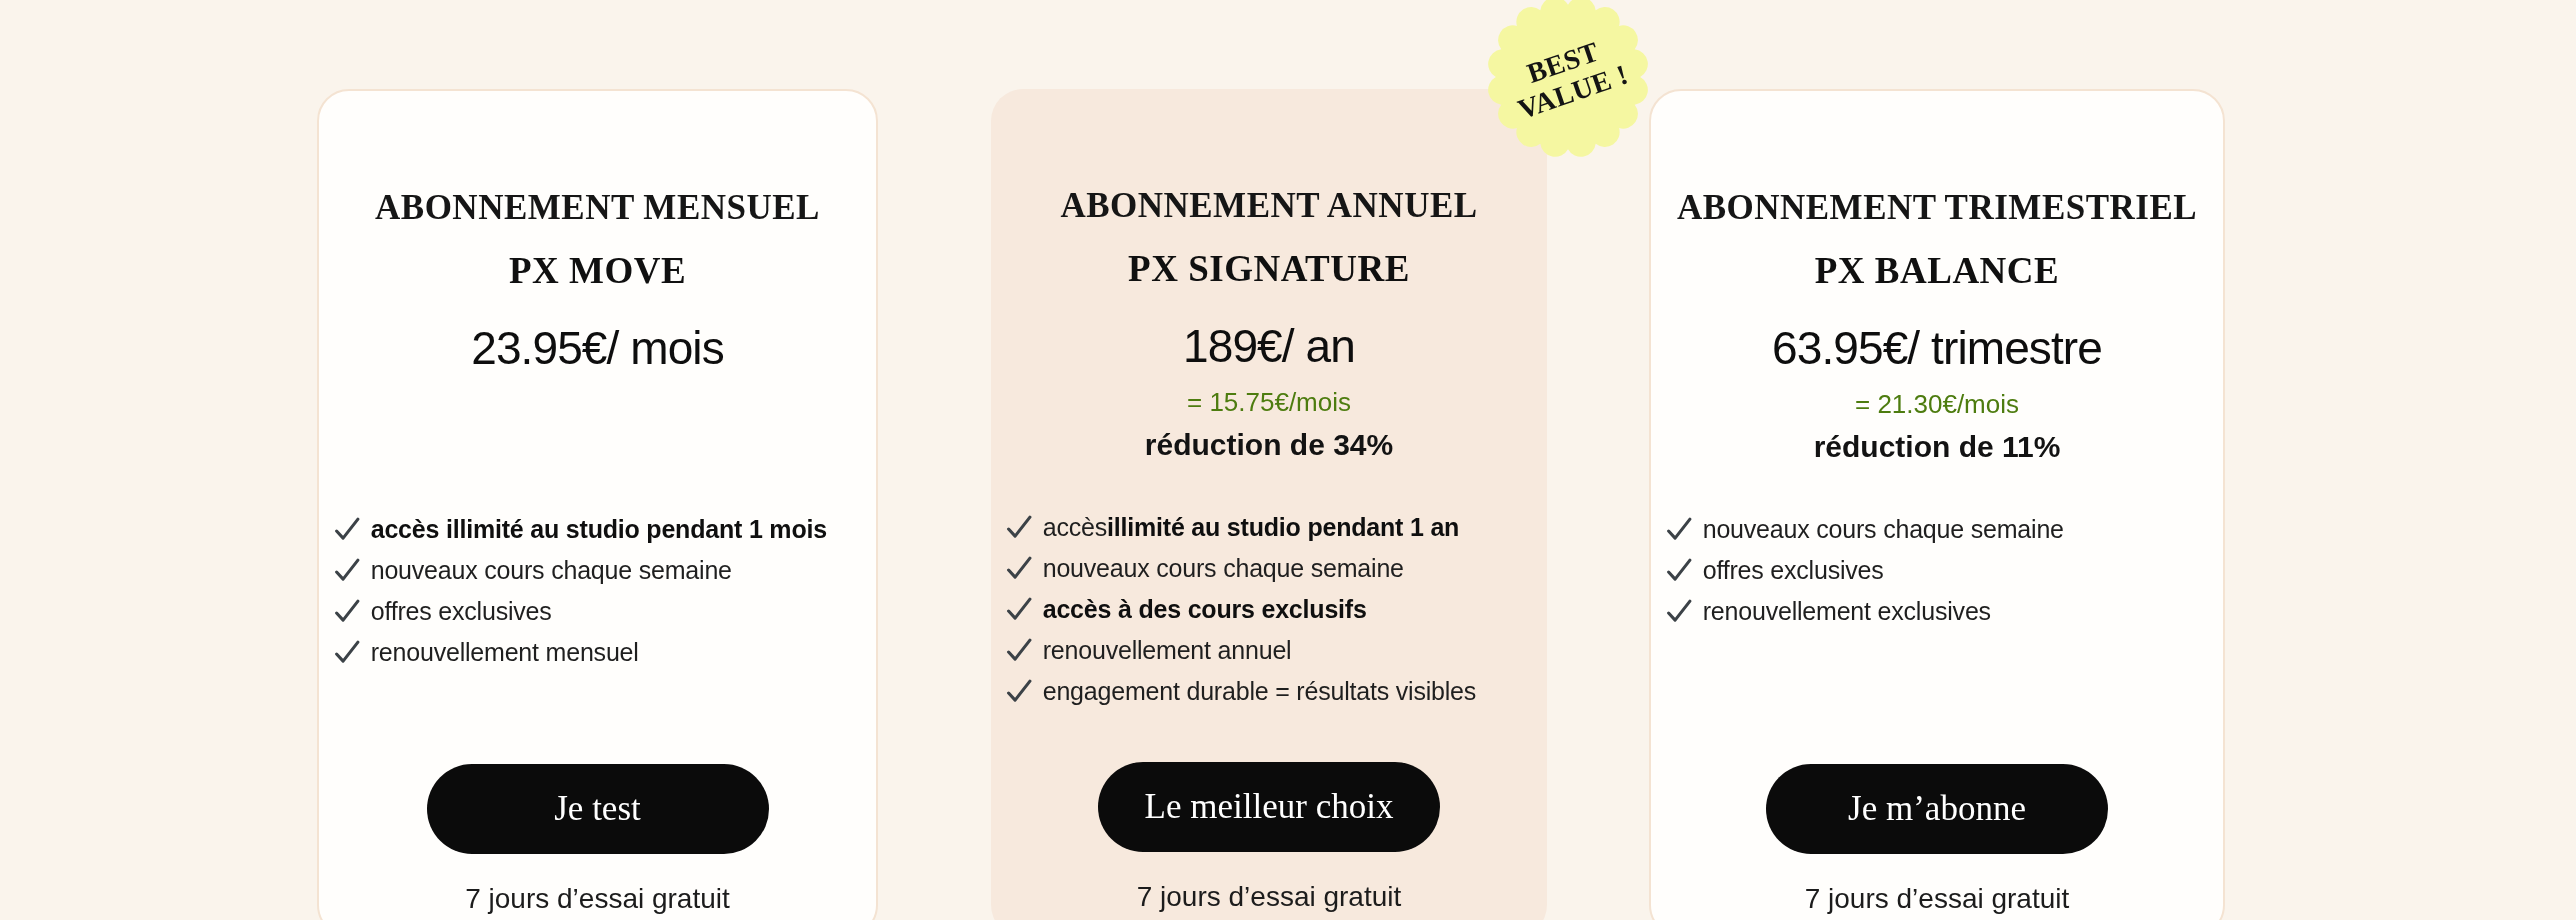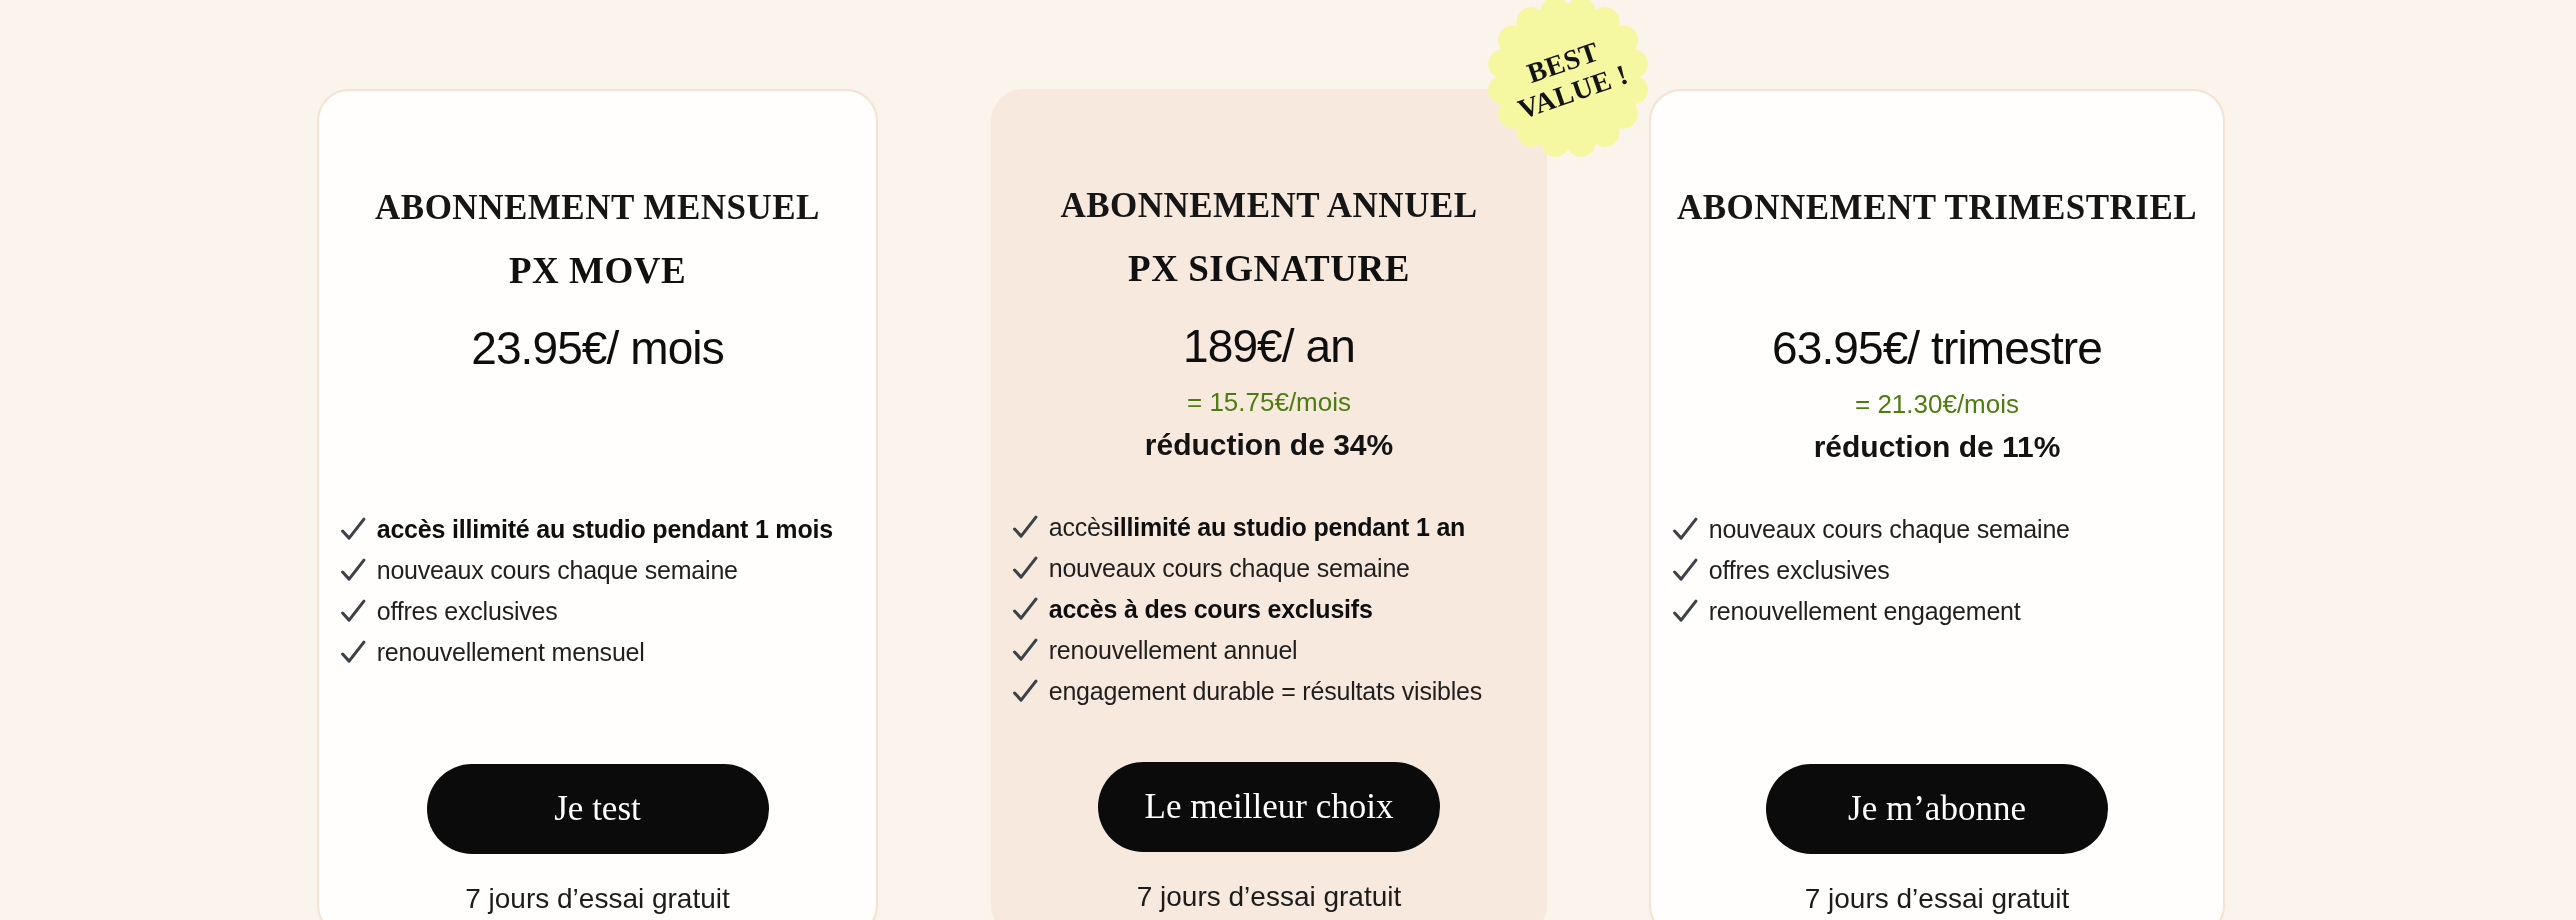--- a/index.html
+++ b/index.html
@@ -45,21 +45,21 @@
   .plan-monthly {
     top:297px; line-height:33px;
     font-size:26px; color:#4d7c0f;
   }
   .plan-discount {
     top:339px; line-height:33px;
     font-size:30px; font-weight:700; color:#131313;
   }
   .features {
     position:absolute; top:418px; left:0; width:100%;
-    padding-left:20px; padding-right:5.5px;
+    padding-left:14px; padding-right:5.5px;
   }
   .feat {
     display:flex; align-items:center;
     height:41px; white-space:nowrap;
     font-size:25px; color:#1F1F1F; letter-spacing:-0.2px;
   }
   .feat strong { font-weight:700; color:#0F0F0F; }
   .feat .check { flex:0 0 auto; width:28.5px; height:28.5px; margin-right:9.2px; }
   .cta {
     position:absolute; top:673px; left:50%; transform:translateX(-50%);
@@ -168,20 +168,21 @@
       <span>engagement durable = résultats visibles</span>
         <strong></strong>
     </li>
   </ul>
   <button class="cta">Le meilleur choix</button>
   <div class="trial">7 jours d’essai gratuit</div>
 </article>
 
 <article class="card bordered" id="card-balance">
   <h2 class="plan-title">ABONNEMENT TRIMESTRIEL</h2>
+  <h3 class="plan-name">PX BALANCE</h3>
   <div class="plan-price">63.95€/ trimestre</div>
   <div class="plan-monthly">= 21.30€/mois</div>
   <div class="plan-discount">réduction de 11%</div>
   <ul class="features" style="list-style:none">
     <li class="feat">
       <svg class="check" viewBox="0 0 24 24" fill="none">
           <path d="M3 13.5 L8.5 19.5 L21 3.5" stroke="#3C4247" stroke-width="2.6" stroke-linecap="round" stroke-linejoin="round"></path>
         </svg>
       <span>nouveaux cours chaque semaine</span>
         <strong></strong>
@@ -190,21 +191,21 @@
       <svg class="check" viewBox="0 0 24 24" fill="none">
           <path d="M3 13.5 L8.5 19.5 L21 3.5" stroke="#3C4247" stroke-width="2.6" stroke-linecap="round" stroke-linejoin="round"></path>
         </svg>
       <span>offres exclusives</span>
         <strong></strong>
     </li>
     <li class="feat">
       <svg class="check" viewBox="0 0 24 24" fill="none">
           <path d="M3 13.5 L8.5 19.5 L21 3.5" stroke="#3C4247" stroke-width="2.6" stroke-linecap="round" stroke-linejoin="round"></path>
         </svg>
-      <span>renouvellement engagement</span>
+      <span>renouvellement exclusives</span>
         <strong></strong>
     </li>
   </ul>
   <button class="cta">Je m’abonne</button>
   <div class="trial">7 jours d’essai gratuit</div>
 </article>
 
 <div class="badge">
   <svg viewBox="0 0 175 175">
     <path fill="#F5F7A1" d="M165.5,87.5

